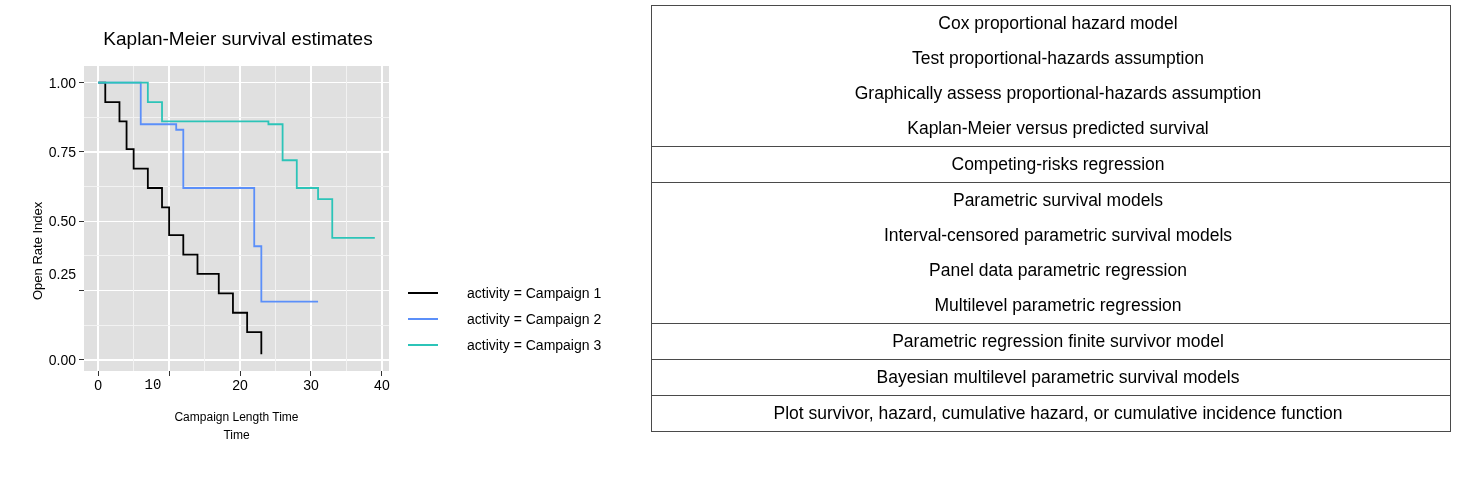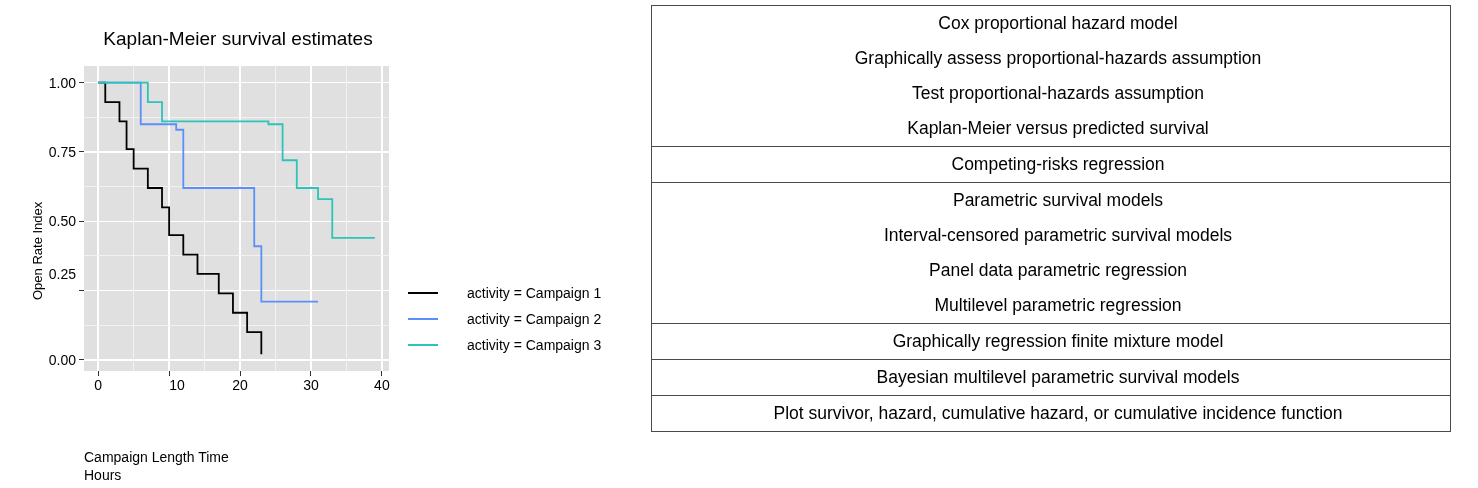--- a/index.html
+++ b/index.html
@@ -76,23 +76,23 @@
     width: 40px;
     text-align: center;
     font-size: 14px;
     transform: translateX(-20px);
   }
   .x-axis-label {
     position: absolute;
     left: 84px;
     top: 408px;
     width: 305px;
-    font-size: 14px;
+    text-align: center;
+    font-size: 12px;
     line-height: 18px;
-    margin-top: 40px;
   }
   .tickmark {
     position: absolute;
     background: #333;
   }
 
   
   .legend {
     position: absolute;
     left: 408px;
@@ -186,35 +186,35 @@
         <div class="y-tick-label" style="left: 30px; top: 221.273px;">0.50</div>
         <div class="tickmark" style="position: absolute; left: 79px; top: 220.773px; width: 5px; height: 1px;"></div>
         <div class="y-tick-label" style="left: 30px; top: 151.955px;">0.75</div>
         <div class="tickmark" style="position: absolute; left: 79px; top: 151.455px; width: 5px; height: 1px;"></div>
         <div class="y-tick-label" style="left: 30px; top: 82.6364px;">1.00</div>
         <div class="tickmark" style="position: absolute; left: 79px; top: 82.1364px; width: 5px; height: 1px;"></div>
       </div>
     <div id="x-labels">
         <div class="x-tick-label" style="left: 98.186px; top: 377px;">0</div>
         <div class="tickmark" style="position: absolute; left: 97.686px; top: 371px; width: 1px; height: 5px;"></div>
-        <div class="x-tick-label" style="left: 177px; top: 377px;">10</div>
+        <div class="x-tick-label" style="left: 153px; top: 377px; font-family: Liberation Mono, monospace;">10</div>
         <div class="tickmark" style="position: absolute; left: 168.616px; top: 371px; width: 1px; height: 5px;"></div>
         <div class="x-tick-label" style="left: 240.047px; top: 377px;">20</div>
         <div class="tickmark" style="position: absolute; left: 239.547px; top: 371px; width: 1px; height: 5px;"></div>
         <div class="x-tick-label" style="left: 310.977px; top: 377px;">30</div>
         <div class="tickmark" style="position: absolute; left: 310.477px; top: 371px; width: 1px; height: 5px;"></div>
         <div class="x-tick-label" style="left: 381.907px; top: 377px;">40</div>
         <div class="tickmark" style="position: absolute; left: 381.407px; top: 371px; width: 1px; height: 5px;"></div>
       </div>
 
     <div class="y-axis-label" style="left:30px; top:300px;">Open Rate Index</div>
 
     <div class="x-axis-label">
       <div>Campaign Length Time</div>
-      <div>Hours</div>
+      <div>Time</div>
     </div>
 
     <div class="legend" id="legend">
         <div class="legend-row">
           <span class="legend-swatch" style="background: rgb(0, 0, 0);"></span>
           <span class="legend-text">activity = Campaign 1</span>
         </div>
         <div class="legend-row">
           <span class="legend-swatch" style="background: rgb(91, 143, 249);"></span>
           <span class="legend-text">activity = Campaign 2</span>
@@ -222,35 +222,35 @@
         <div class="legend-row">
           <span class="legend-swatch" style="background: rgb(44, 196, 184);"></span>
           <span class="legend-text">activity = Campaign 3</span>
         </div>
       </div>
   </div>
 
   <div class="menu-panel" id="menu-panel">
       <div class="menu-group">
         <div class="menu-item">Cox proportional hazard model</div>
+        <div class="menu-item">Test proportional-hazards assumption</div>
         <div class="menu-item">Graphically assess proportional-hazards assumption</div>
-        <div class="menu-item">Test proportional-hazards assumption</div>
         <div class="menu-item">Kaplan-Meier versus predicted survival</div>
       </div>
       <div class="menu-group">
         <div class="menu-item">Competing-risks regression</div>
       </div>
       <div class="menu-group">
         <div class="menu-item">Parametric survival models</div>
         <div class="menu-item">Interval-censored parametric survival models</div>
         <div class="menu-item">Panel data parametric regression</div>
         <div class="menu-item">Multilevel parametric regression</div>
       </div>
       <div class="menu-group">
-        <div class="menu-item">Graphically regression finite mixture model</div>
+        <div class="menu-item">Parametric regression finite survivor model</div>
       </div>
       <div class="menu-group">
         <div class="menu-item">Bayesian multilevel parametric survival models</div>
       </div>
       <div class="menu-group">
         <div class="menu-item">Plot survivor, hazard, cumulative hazard, or cumulative incidence function</div>
       </div>
     </div>
 
 </div>

